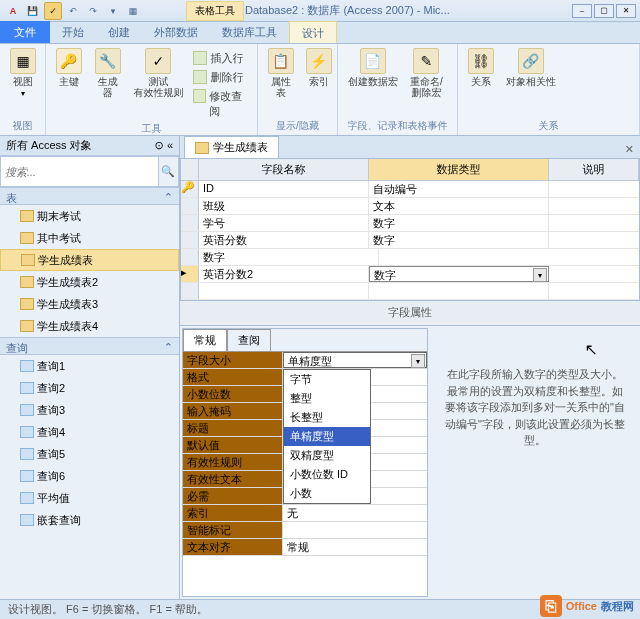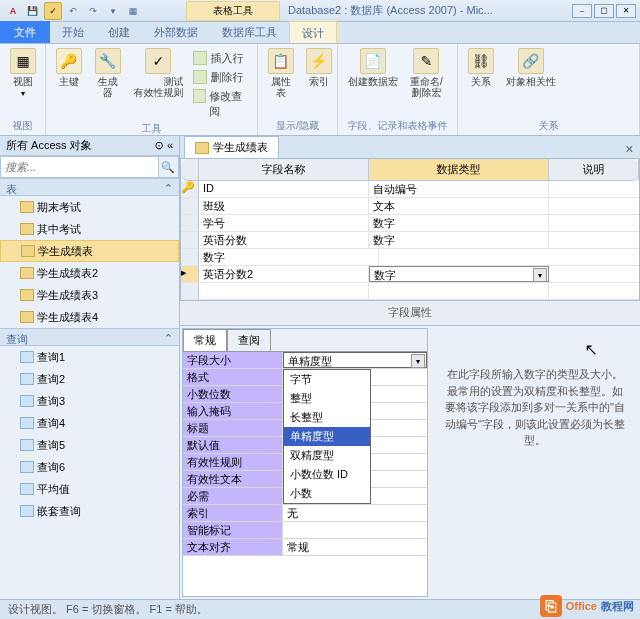--- a/index.html
+++ b/index.html
@@ -3,22 +3,22 @@
 <meta charset="utf-8">
 <style>
 * { box-sizing: border-box; margin: 0; padding: 0; font-family: "Microsoft YaHei", SimSun, sans-serif; font-size: 11px; }
 body { background: #fff; width: 640px; height: 619px; overflow: hidden; position: relative; }
 
 
 .titlebar { height: 22px; background: linear-gradient(#e6eef7,#d7e4f2); display: flex; align-items: center; border-bottom: 1px solid #a8bdd6; }
 .titlebar .qat { display: flex; align-items: center; gap: 2px; padding: 0 4px; }
 .qat-btn { width: 18px; height: 18px; display: flex; align-items: center; justify-content: center; background: #f4d27a; border: 1px solid #c7a84a; border-radius: 2px; font-size: 9px; }
 .qat-btn.plain { background: transparent; border: none; color: #4a6b94; }
-.title-contextual { background: #f7e7b4; border: 1px solid #e6d58a; padding: 2px 26px; height: 20px; margin-left: 40px; font-size: 10px; }
-.title-text { margin-left: 8px; color: #4a6b94; font-size: 11px; }
+.title-contextual { background: #f7e7b4; border: 1px solid #e6d58a; padding: 2px 8px; height: 20px; margin-left: 40px; font-size: 10px; }
+.title-text { margin-left: 1px; color: #4a6b94; font-size: 11px; }
 .win-controls { margin-left: auto; display: flex; gap: 2px; padding-right: 4px; }
 .win-btn { width: 20px; height: 14px; border: 1px solid #8aa5c6; background: #e6eef7; font-size: 8px; display: flex; align-items: center; justify-content: center; }
 
 
 .ribbon-tabs { height: 22px; display: flex; align-items: flex-end; background: #d7e4f2; border-bottom: 1px solid #a8bdd6; }
 .file-tab { background: #3b82f6; color: #fff; padding: 4px 14px; height: 22px; }
 .rtab { padding: 4px 12px; color: #4a6b94; height: 22px; }
 .rtab.active { background: #f9f4db; border: 1px solid #e6d58a; border-bottom: none; }
 
 
@@ -30,37 +30,37 @@
 .rbtn-label { font-size: 10px; text-align: center; line-height: 1.1; color: #444; }
 .rgroup-label { font-size: 10px; text-align: center; color: #6a86ac; padding-top: 2px; }
 .rsmall { display: flex; align-items: flex-start; gap: 3px; padding: 1px 2px; font-size: 10px; color: #444; }
 .rsmall-icon { width: 14px; height: 14px; background: #dfeccb; border: 1px solid #b5cc92; }
 
 
 .main { display: flex; height: calc(619px - 22px - 22px - 92px - 20px); }
 .nav-pane { width: 180px; border-right: 1px solid #a8bdd6; background: #eaf0f8; display: flex; flex-direction: column; }
 .nav-header { background: #d7e4f2; padding: 3px 6px; border-bottom: 1px solid #b5c7de; display: flex; align-items: center; justify-content: space-between; font-size: 11px; height: 20px; }
 .nav-search { display: flex; border: 1px solid #b5c7de; margin: 0; }
-.nav-search input { flex: 1; border: none; padding: 2px 4px; font-style: italic; color: #888; background: #fff; height: 20px; font-size: 11px; }
+.nav-search input { flex: 1; border: none; padding: 2px 4px; font-style: italic; color: #888; background: #fff; height: 29px; font-size: 11px; }
 .nav-search-btn { width: 20px; background: #eaf0f8; border-left: 1px solid #b5c7de; display: flex; align-items: center; justify-content: center; }
 .nav-group-h { background: #d7e4f2; padding: 3px 6px; border-top: 1px solid #b5c7de; border-bottom: 1px solid #b5c7de; color: #4a6b94; display: flex; justify-content: space-between; font-size: 11px; height: 18px; }
 .nav-item { padding: 4px 6px 4px 20px; display: flex; align-items: center; gap: 3px; font-size: 11px; height: 22px; }
 .nav-item.selected { background: #f7e0a0; border: 1px solid #e6c96a; }
 .nav-icon { width: 14px; height: 12px; background: #f3d58a; border: 1px solid #c7a84a; }
 .nav-icon.query { background: #cde3f5; border: 1px solid #8ab3d9; }
 
 
 .content { flex: 1; display: flex; flex-direction: column; background: #e8edf4; }
 .doc-tabs { height: 22px; background: #d7e4f2; display: flex; align-items: flex-end; padding-left: 4px; }
 .doc-tab { background: #fff; border: 1px solid #a8bdd6; border-bottom: none; padding: 3px 10px; display: flex; align-items: center; gap: 4px; font-size: 11px; }
 .doc-close { margin-left: auto; padding: 2px 6px; color: #666; }
 
 
 .design-grid { background: #fff; border: 1px solid #a8bdd6; }
-.dg-header { display: flex; background: #e8edf4; border-bottom: 1px solid #c0c8d4; border-radius: 7px; }
+.dg-header { display: flex; background: #e8edf4; border-bottom: 1px solid #c0c8d4; }
 .dg-header div { padding: 3px 4px; border-right: 1px solid #c0c8d4; text-align: center; font-size: 11px; }
 .dg-header .col-sel { width: 18px; }
 .dg-header .col1 { width: 170px; }
 .dg-header .col2 { width: 180px; background: #f7e0a0; }
 .dg-header .col3 { flex: 1; }
 .dg-row { display: flex; border-bottom: 1px solid #e4e4e4; height: 17px; }
 .dg-row .row-sel { width: 18px; background: #e8edf4; border-right: 1px solid #c0c8d4; }
 .dg-row.current .row-sel { background: #f7e0a0; }
 .dg-row .c1 { width: 170px; padding: 1px 4px; border-right: 1px solid #e4e4e4; font-size: 11px; }
 .dg-row .c2 { width: 180px; padding: 1px 4px; border-right: 1px solid #e4e4e4; font-size: 11px; position: relative; }
@@ -70,21 +70,21 @@
 
 
 .fp-label { text-align: center; padding: 4px; font-size: 11px; color: #555; background: #e8edf4; height: 24px; }
 .fp-area { display: flex; border-top: 1px solid #a8bdd6; flex: 1; background: #eaf0f8; }
 .fp-left { flex: 1; background: #fff; border: 1px solid #a8bdd6; margin: 2px; position: relative; }
 .fp-tabs { display: flex; border-bottom: 1px solid #999; background: #eaf0f8; }
 .fp-tab { padding: 3px 10px; border: 1px solid #999; border-bottom: none; background: #fff; font-size: 11px; }
 .fp-tab.inactive { background: #eaf0f8; }
 .fp-grid { }
 .fp-row { display: flex; border-bottom: 1px solid #d8d8d8; height: 17px; }
-.fp-row .pn { width: 100px; padding: 1px 4px; border-right: 1px solid #d8d8d8; background: #c4b5fd; font-size: 11px; }
+.fp-row .pn { width: 100px; padding: 1px 4px; border-right: 1px solid #d8d8d8; background: #a16207; font-size: 11px; }
 .fp-row .pv { flex: 1; padding: 1px 4px; font-size: 11px; position: relative; }
 .fp-row.active .pv { border: 1px solid #666; }
 .fp-dropdown { position: absolute; left: 100px; top: 17px; width: 88px; background: #fff; border: 1px solid #666; z-index: 10; }
 .fp-dropdown div { padding: 2px 6px; font-size: 11px; }
 .fp-dropdown div.sel { background: #3860c4; color: #fff; }
 .fp-help { width: 210px; padding: 40px 12px; font-size: 10px; color: #555; line-height: 1.5; text-align: center; background: #eaf0f8; position: relative; }
 
 
 .statusbar { height: 20px; background: #d7e4f2; border-top: 1px solid #a8bdd6; display: flex; align-items: center; padding: 0 8px; font-size: 10px; color: #555; position: absolute; bottom: 0; left: 0; right: 0; }
 
@@ -143,21 +143,21 @@
       <div class="rbtn">
         <div class="rbtn-icon" style="background:#f5edd0;">🔑</div>
         <div class="rbtn-label">主键</div>
       </div>
       <div class="rbtn">
         <div class="rbtn-icon">🔧</div>
         <div class="rbtn-label">生成器</div>
       </div>
       <div class="rbtn">
         <div class="rbtn-icon">✓</div>
-        <div class="rbtn-label" style="white-space:pre;text-align:right;">测试
+        <div class="rbtn-label" style="white-space:pre;">测试
 有效性规则</div>
       </div>
       <div style="display:flex;flex-direction:column;gap:2px;padding-top:4px;">
         <div class="rsmall">
             <div class="rsmall-icon"></div>
             <span>插入行</span>
           </div>
         <div class="rsmall">
             <div class="rsmall-icon"></div>
             <span>删除行</span>

